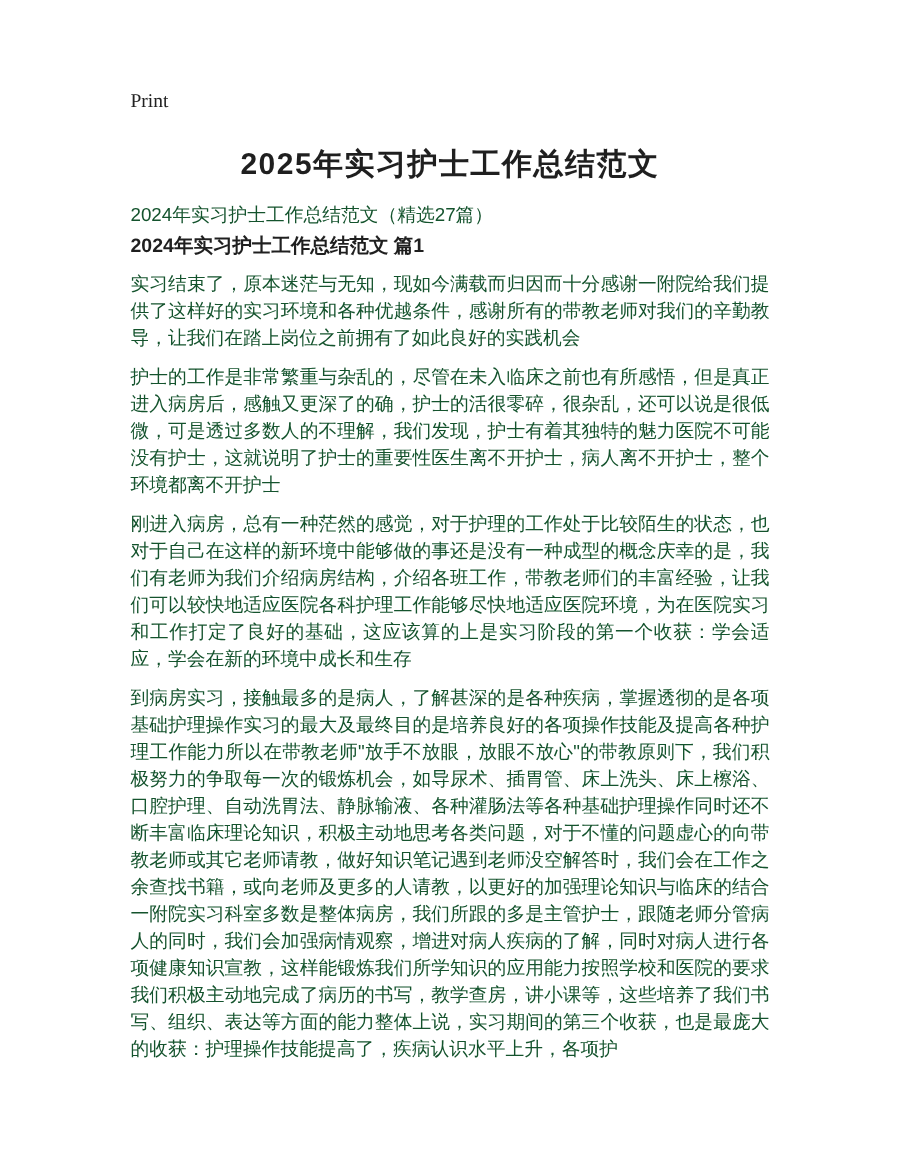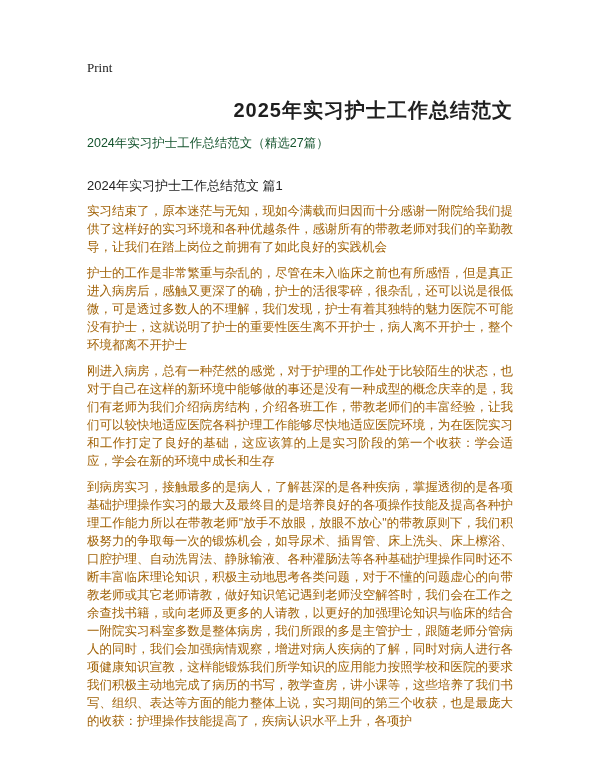--- a/index.html
+++ b/index.html
@@ -29,40 +29,40 @@
     text-decoration: none;
     cursor: pointer;
   }
   h1.doc-title {
     margin: 22px 0 0 0;
     font-size: 20px;
     line-height: 25px;
     font-weight: bold;
     letter-spacing: 1px;
     color: #1f1f1f;
-    text-align: right;
+    text-align: center;
   }
   .doc-subtitle {
     margin-top: 12px;
     font-size: 12.5px;
     line-height: 17px;
     color: #14532d;
   }
   .section-heading {
-    margin-top: 25px;
+    margin-top: 3px;
     font-size: 13px;
     line-height: 17px;
-    font-weight: normal;
+    font-weight: bold;
     color: #1f1f1f;
   }
   p.body-paragraph {
     margin: 8px 0 0 0;
     font-size: 12.5px;
     line-height: 18px;
-    color: #a16207;
+    color: #14532d;
     text-align: justify;
     text-justify: inter-ideograph;
     word-break: break-all;
   }
 </style>
 </head>
 <body>
 
 <div class="page">
 

